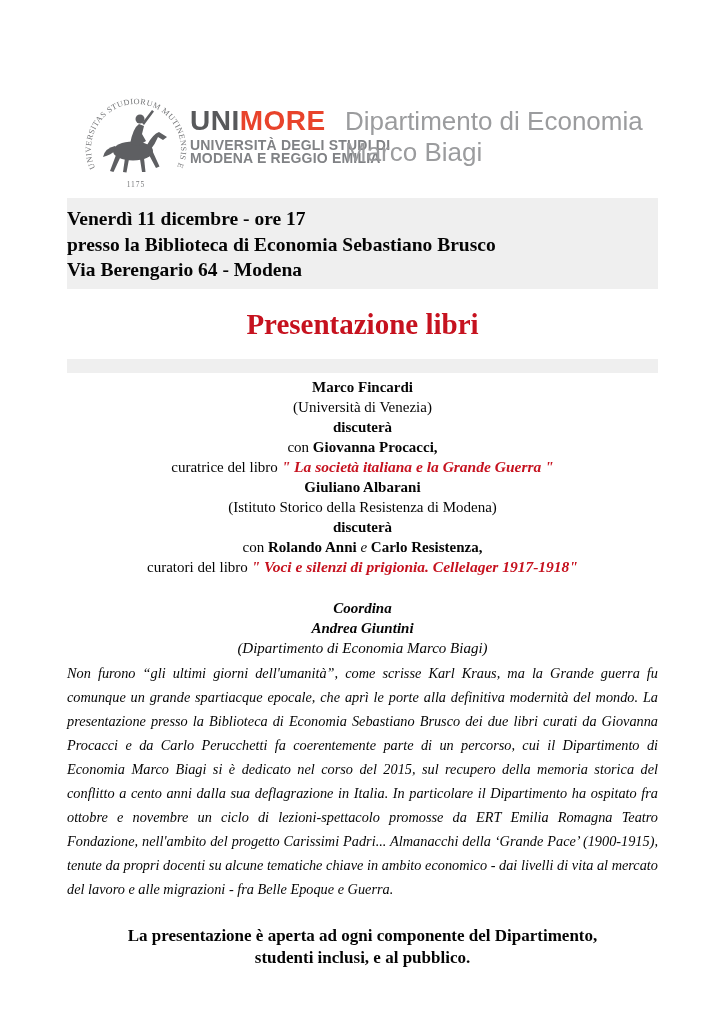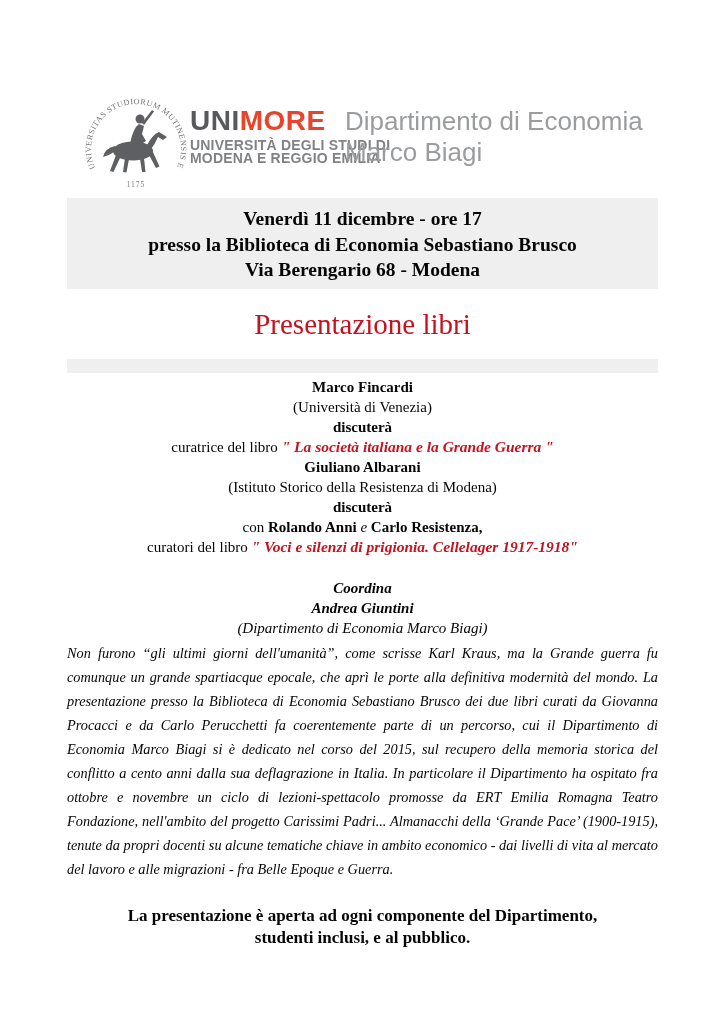--- a/index.html
+++ b/index.html
@@ -17,28 +17,28 @@
   .brand{position:absolute;left:190px;top:106px;font-family:"Liberation Sans", sans-serif;}
   .brand-name{font-size:28px;font-weight:bold;letter-spacing:0.5px;line-height:30px;}
   .brand-name .uni{color:#58595b;}
   .brand-name .more{color:#e8432b;}
   .brand-sub{margin-top:3px;font-size:14px;font-weight:bold;color:#808285;line-height:12.5px;letter-spacing:0.2px;}
   .dept{position:absolute;left:345px;top:106px;font-family:"Liberation Sans", sans-serif;
         font-size:26px;color:#9b9c9e;line-height:31px;font-weight:400;}
   
   .banner{
     position:absolute;left:67px;top:198px;width:591px;height:91px;
-    background:#efefef;text-align:center;
+    background:#efefef;
     font-weight:bold;font-size:19.5px;line-height:25.5px;
     padding-top:8px;box-sizing:border-box;color:#050505;
   }
   
   .doc-title{
     position:absolute;left:67px;top:307px;width:591px;
-    text-align:center;font-weight:normal;font-size:29px;line-height:34px;
+    text-align:center;font-weight:bold;font-size:29px;line-height:34px;
     color:#c6121f;
   }
   .thinbar{position:absolute;left:67px;top:359px;width:591px;height:14px;background:#efefef;}
   
   .program{
     position:absolute;left:67px;top:377px;width:591px;
     text-align:center;font-size:15px;line-height:20px;color:#050505;
   }
   .program .b{font-weight:bold;}
   .program .conn{font-style:italic;}
@@ -96,32 +96,33 @@
 
     <div class="dept">
       <div>Dipartimento di Economia</div>
       <div>Marco Biagi</div>
     </div>
   </div>
 
   <div class="banner">
     <div>Venerdì 11 dicembre - ore 17</div>
     <div>presso la Biblioteca di Economia Sebastiano Brusco</div>
-    <div>Via Berengario 68 - Modena</div>
+    <div>Via Berengario 64 - Modena</div>
   </div>
 
   <div class="doc-title">Presentazione libri</div>
   <div class="thinbar"></div>
 
   <div class="program">
 
     <div class="session session-1">
       <div class="b">Marco Fincardi</div>
       <div>(Università di Venezia)</div>
       <div class="b">discuterà</div>
+      <div><span>con </span><span class="b">Giovanna Procacci,</span><span class="conn"></span><span class="b"></span></div>
       <div><span>curatrice del libro </span><span class="book-title">" La società italiana e la Grande Guerra "</span></div>
     </div>
 
     <div class="session session-2">
       <div class="b">Giuliano Albarani</div>
       <div>(Istituto Storico della Resistenza di Modena)</div>
       <div class="b">discuterà</div>
       <div><span>con </span><span class="b">Rolando Anni</span><span class="conn"> e </span><span class="b">Carlo Resistenza,</span></div>
       <div><span>curatori del libro </span><span class="book-title">" Voci e silenzi di prigionia. Cellelager 1917-1918"</span></div>
     </div>

